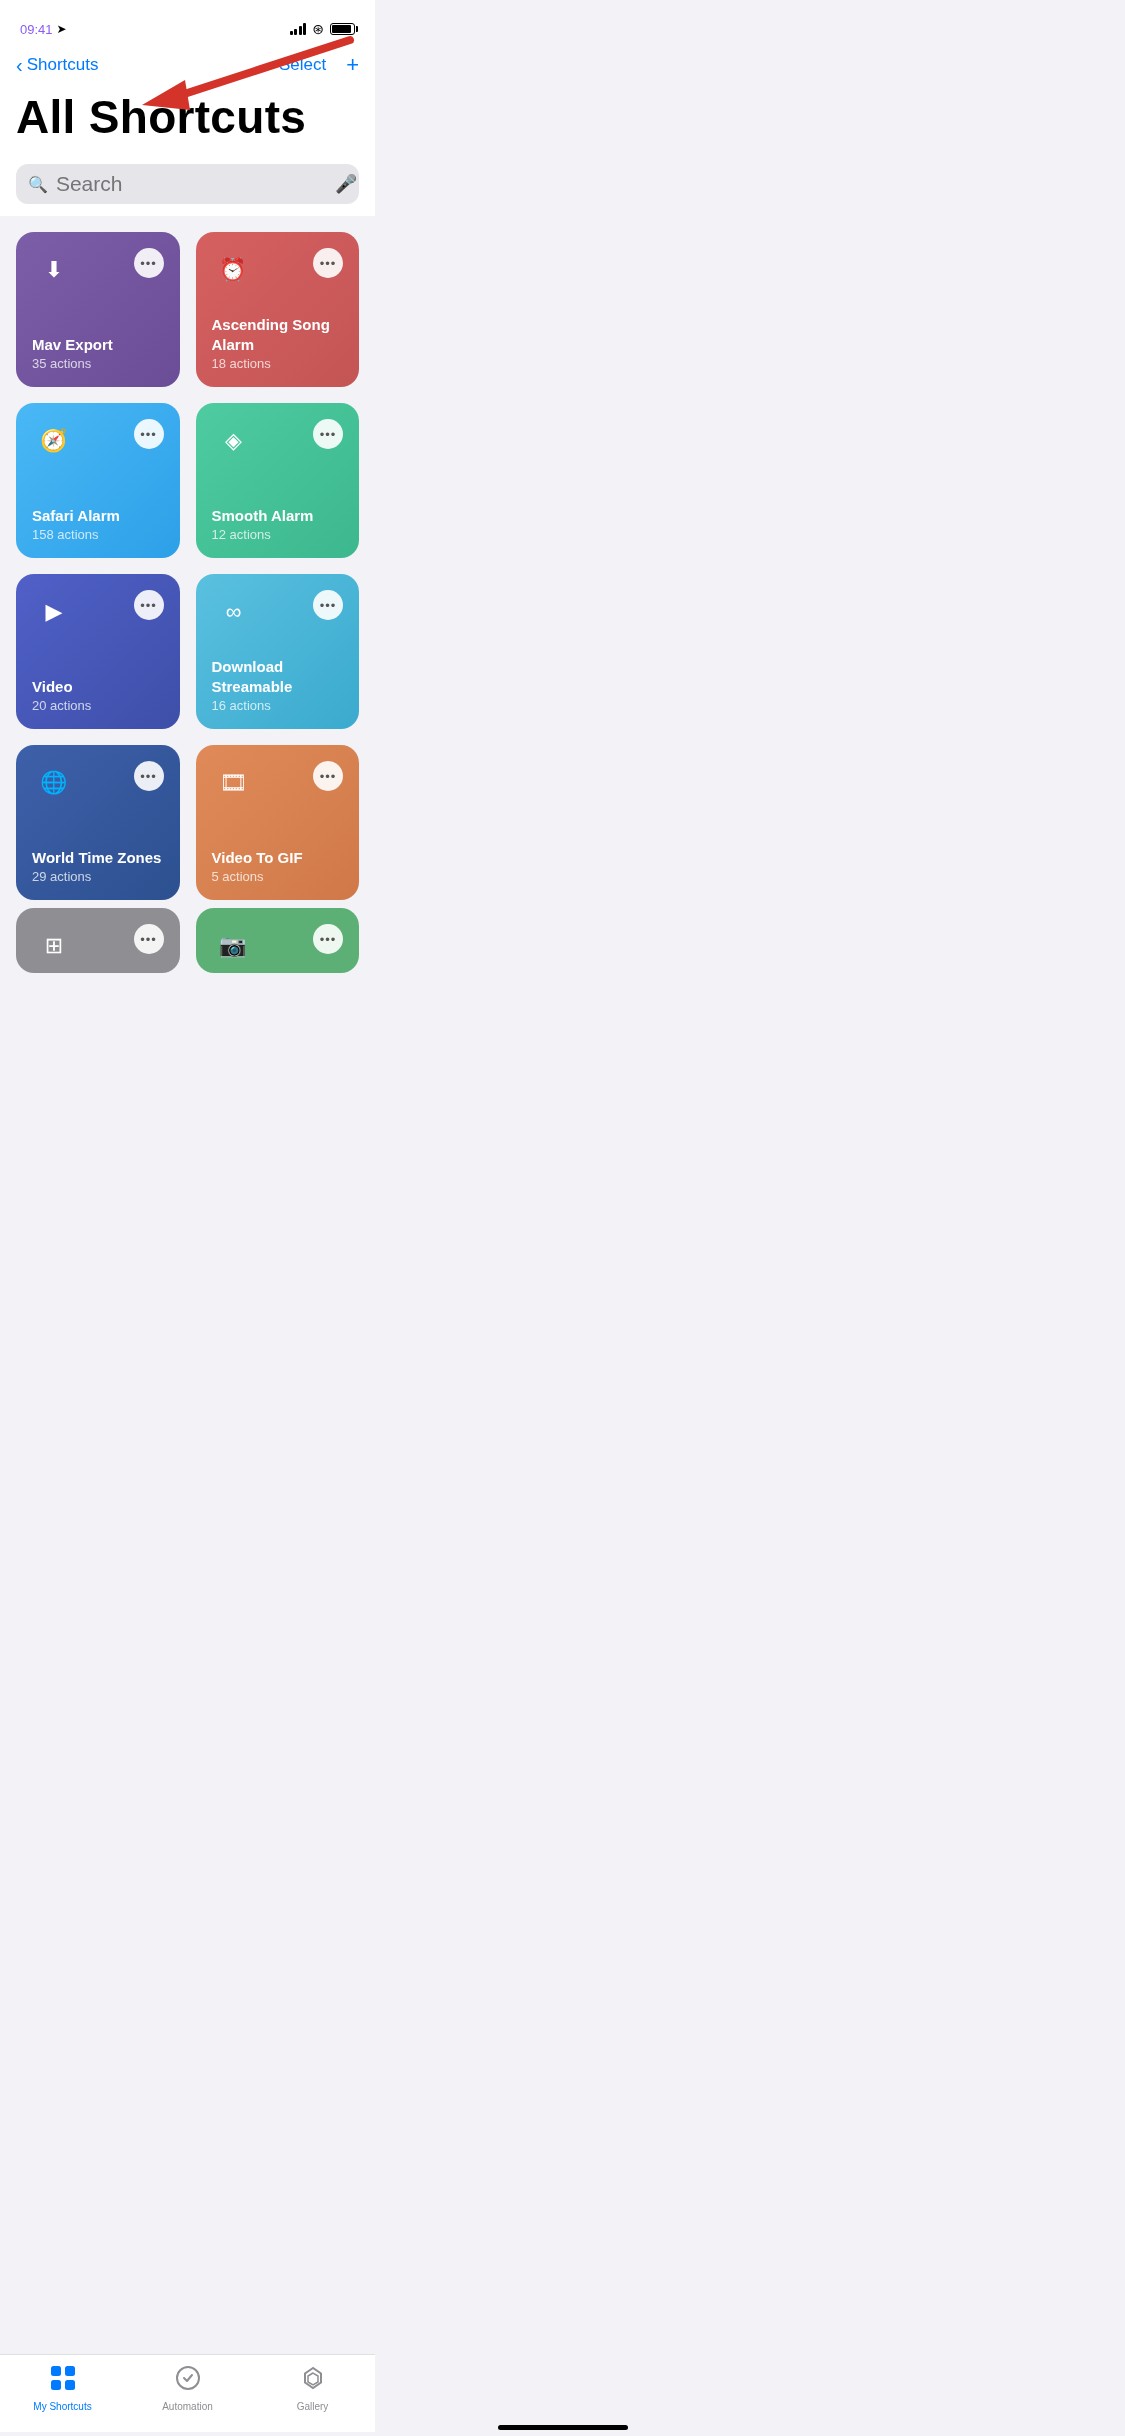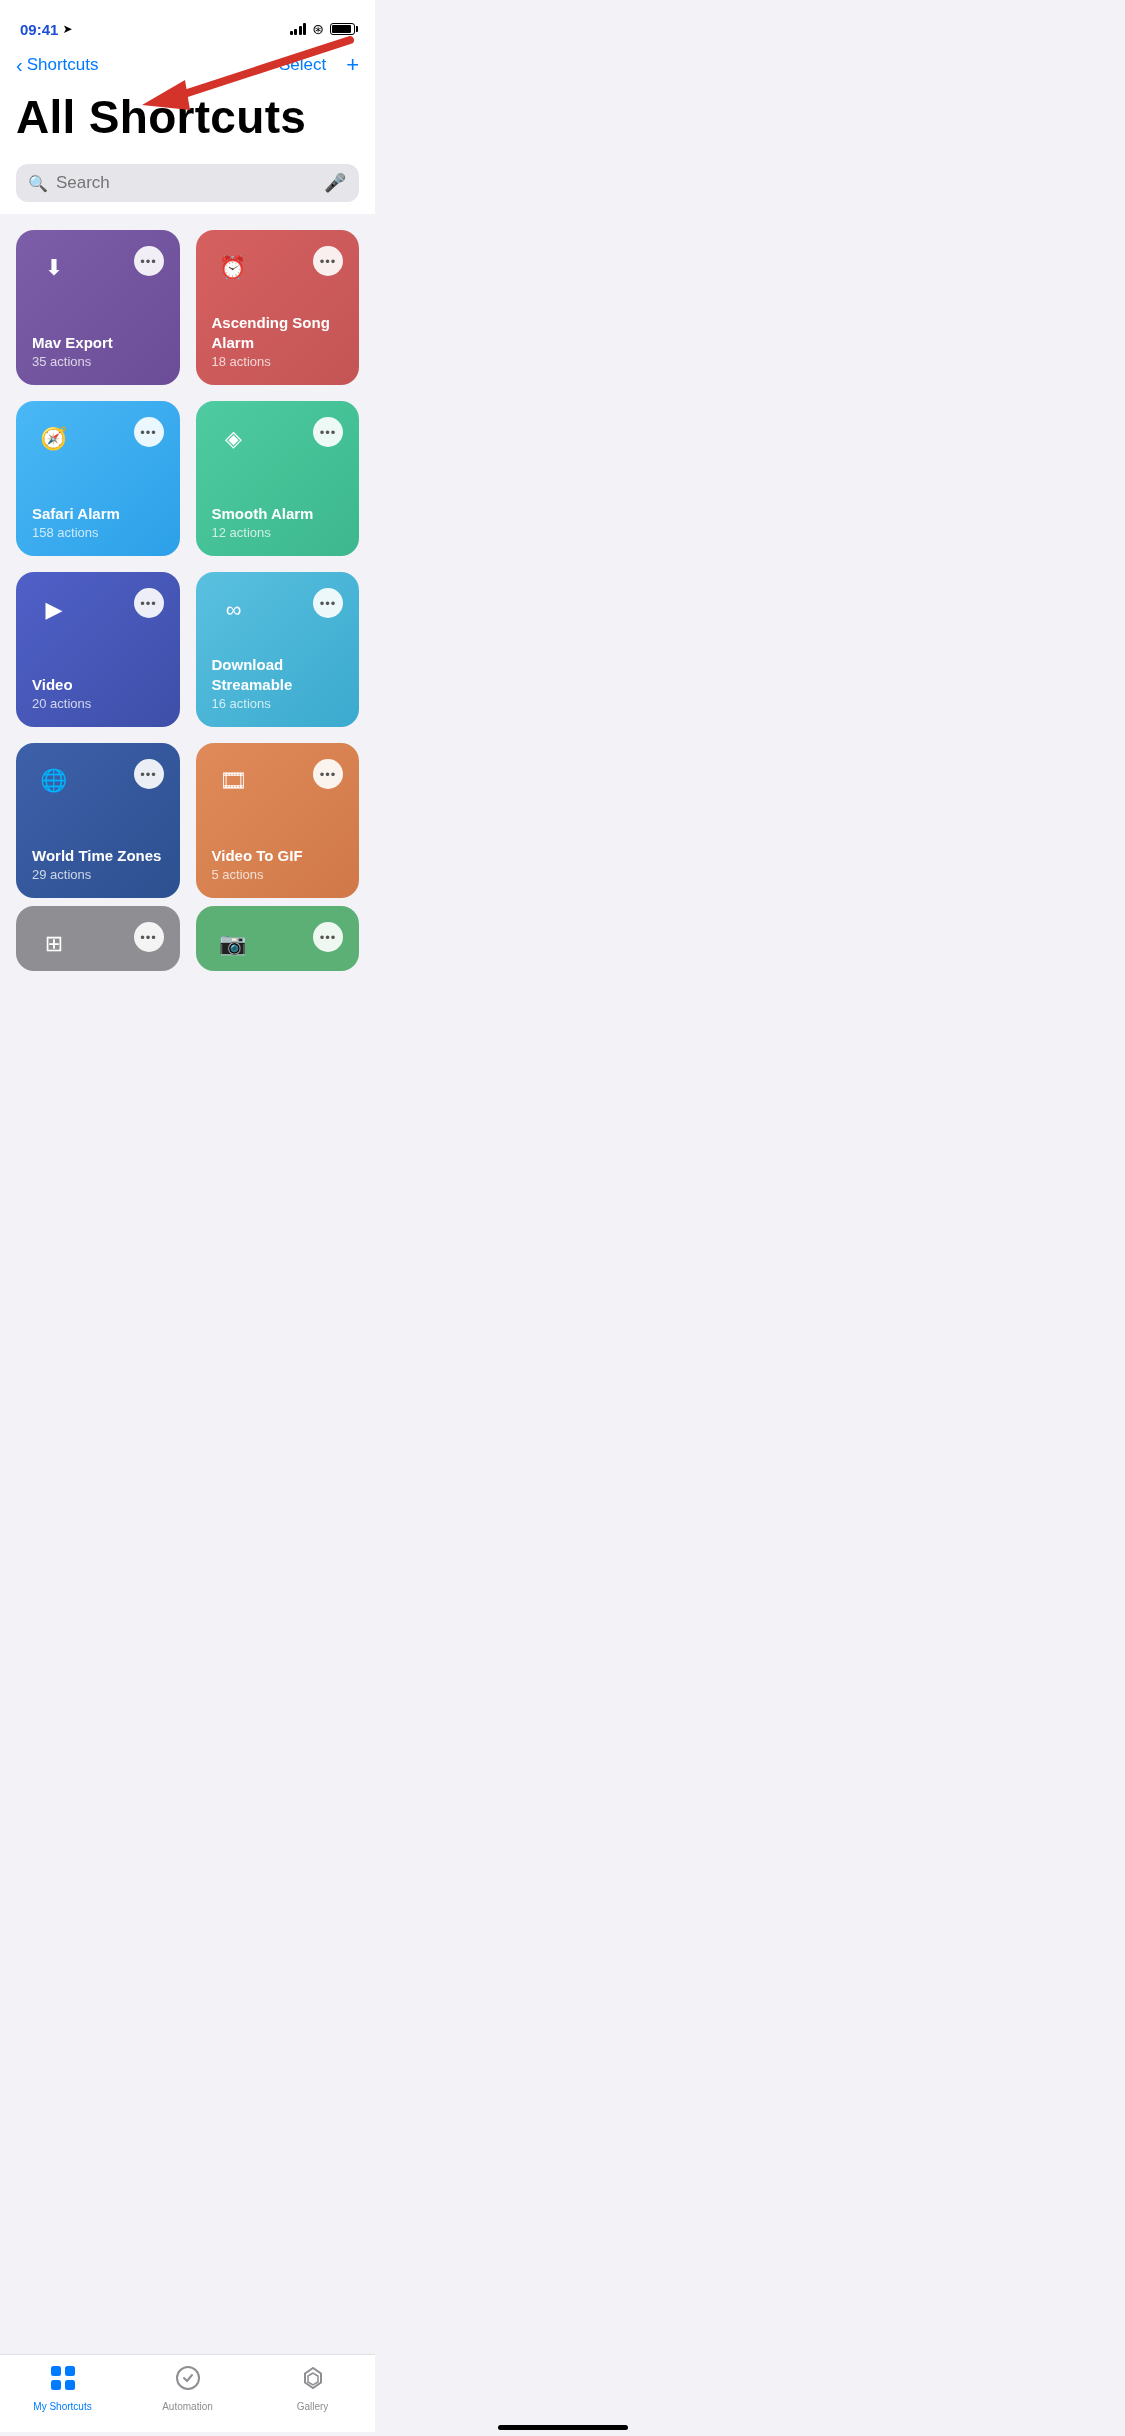--- a/index.html
+++ b/index.html
@@ -16,23 +16,23 @@
     
     .status-bar {
       display: flex;
       justify-content: space-between;
       align-items: center;
       padding: 14px 20px 0;
       height: 44px;
       background: white;
     }
     .status-time {
-      font-size: 15px;
-      font-weight: 700;
-      color: #1d4ed8;
+      font-size: 13px;
+      font-weight: 400;
+      color: #8b5cf6;
     }
     .status-icons {
       display: flex;
       align-items: center;
       gap: 6px;
     }
     .signal-bars {
       display: flex;
       align-items: flex-end;
       gap: 1.5px;
@@ -133,21 +133,21 @@
       gap: 8px;
     }
     .search-icon-svg {
       color: #8e8e93;
       font-size: 16px;
     }
     .search-input {
       flex: 1;
       background: transparent;
       border: none;
-      font-size: 17px;
+      font-size: 21px;
       color: #a16207;
       outline: none;
     }
     .mic-icon {
       color: #8e8e93;
       font-size: 18px;
     }
 
     
     .shortcuts-grid {

